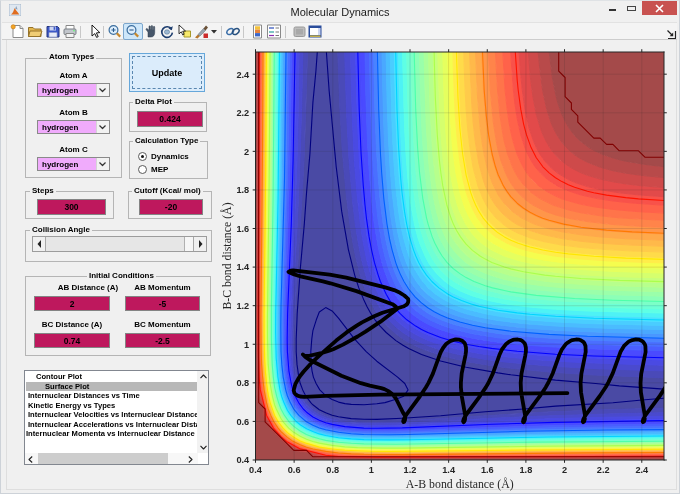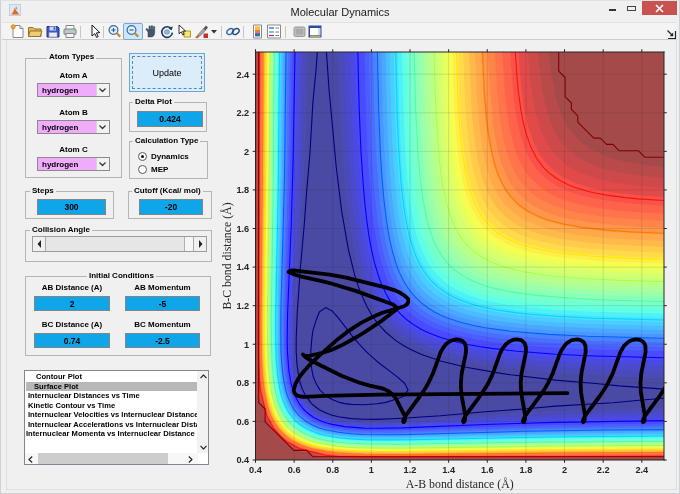--- a/index.html
+++ b/index.html
@@ -16,21 +16,21 @@
 #frameL{position:absolute;left:5px;top:39px;width:1px;height:449px;background:#dedede}
 #frameR{position:absolute;left:675px;top:39px;width:1px;height:449px;background:#dedede}
 #frameB{position:absolute;left:5px;top:488px;width:671px;height:1px;background:#dedede}
 .ti{position:absolute;top:1px;width:16px;height:15px}
 .ti svg{vertical-align:top}
 .sep{position:absolute;top:2px;width:1px;height:12px;background:#c8c8c8}
 #zoomout-sel{position:absolute;left:-2px;top:-1px;width:20px;height:17px;background:#cee7fa;border:1px solid #7da7cd;border-radius:2px}
 
 .gb{position:absolute;border:1px solid #b5b5b5;background:#f0f0f0}
 .gl{position:absolute;background:#f0f0f0;font-size:8px;font-weight:bold;padding:0 2px;white-space:nowrap}
-.ed{position:absolute;background:#0ea5e9;border:1px solid #848484;font-size:8.5px;font-weight:bold;text-align:center;line-height:14px;color:#000}
+.ed{position:absolute;background:#be185d;border:1px solid #848484;font-size:8.5px;font-weight:bold;text-align:center;line-height:14px;color:#000}
 .lb{position:absolute;font-size:8px;font-weight:bold;text-align:center;white-space:nowrap}
 .dd{position:absolute;background:#f0abfc;border:1px solid #8a8a8a;font-size:8px}
 .dd span{position:absolute;left:4px;top:1px;line-height:12px;font-weight:bold}
 .dd .ar{position:absolute;right:0;top:0;width:13px;height:100%;background:#f2f2f2;border-left:1px solid #d5d5d5}
 .rd{position:absolute;width:9px;height:9px;border:1px solid #5a5a5a;border-radius:50%;background:#fff}
 .rd.on:after{content:"";position:absolute;left:1.75px;top:1.75px;width:3.5px;height:3.5px;border-radius:50%;background:#111}
 #plotsvg{position:absolute;left:0;top:0}
 </style></head>
 <body>
 <div id="titlebar">
@@ -694,21 +694,21 @@
 <div class="dd" style="left:36px;top:156px;width:73px;height:14px">
     <span>hydrogen</span>
     <i class="ar"></i>
     <svg style="position:absolute;right:3px;top:4px" width="7" height="5">
       <path d="M0.5 0.5 L3.5 3.5 L6.5 0.5" fill="none" stroke="#333" stroke-width="1.2"></path>
     </svg>
   </div>
 
 <div style="position:absolute;left:128px;top:52px;width:76px;height:39px;background:#dbecfb;border:1px solid #66a7da">
  <div style="position:absolute;left:2px;top:2px;right:2px;bottom:2px;border:1px dashed #5a87b0"></div>
- <div style="position:absolute;left:0;right:0;top:14px;text-align:center;font-size:9px;font-weight:normal">Update</div>
+ <div style="position:absolute;left:0;right:0;top:14px;text-align:center;font-size:9px;font-weight:bold">Update</div>
 </div>
 
 <div class="gb" style="left:128px;top:101px;width:78px;height:30px"></div>
 <div class="gl" style="left:132px;top:96px">Delta Plot</div>
 <div class="ed" style="left:136px;top:110px;width:66px;height:16px">0.424</div>
 
 <div class="gb" style="left:128px;top:140px;width:79px;height:38px"></div>
 <div class="gl" style="left:132px;top:135px">Calculation Type</div>
 <div class="rd on" style="left:137px;top:151px"></div>
 <div class="tb" style="left:150px;top:151px">Dynamics</div>
@@ -730,35 +730,35 @@
         <path d="M8 3 L4.5 7 L8 11 Z" fill="#222"></path>
       </svg></div>
  <div style="position:absolute;right:0;top:0;width:13px;height:14px;background:#f0f0f0;border-left:1px solid #a8a8a8"><svg width="13" height="14">
         <path d="M5 3 L8.5 7 L5 11 Z" fill="#222"></path>
       </svg></div>
  <div style="position:absolute;left:13px;top:0;width:139px;height:14px;background:#e6e6e6;border-right:1px solid #b0b0b0"></div>
 </div>
 
 <div class="gb" style="left:24px;top:275px;width:186px;height:80px"></div>
 <div class="gl" style="left:86px;top:270px">Initial Conditions</div>
-<div class="lb" style="left:33px;top:282px;width:76px">AB Distance (A)</div>
+<div class="lb" style="left:49px;top:282px;width:76px">AB Distance (A)</div>
 <div class="lb" style="left:124px;top:282px;width:75px">AB Momentum</div>
 <div class="ed" style="left:33px;top:295px;width:76px;height:15px">2</div>
 <div class="ed" style="left:124px;top:295px;width:75px;height:15px">-5</div>
 <div class="lb" style="left:33px;top:319px;width:76px">BC Distance (A)</div>
 <div class="lb" style="left:124px;top:319px;width:75px">BC Momentum</div>
 <div class="ed" style="left:33px;top:332px;width:76px;height:15px">0.74</div>
 <div class="ed" style="left:124px;top:332px;width:75px;height:15px">-2.5</div>
 
 <div style="position:absolute;left:23px;top:369px;width:185px;height:95px;background:#fff;border:1px solid #828790;font-size:7.6px;font-weight:bold;line-height:9.5px;overflow:hidden">
  <div style="position:absolute;left:1px;top:1px;width:300px">
   <div style="padding-left:10px">Contour Plot</div>
-  <div style="padding-left:8px;background:#b8b8b8">Surface Plot</div>
+  <div style="padding-left:19px;background:#b8b8b8">Surface Plot</div>
   <div style="padding-left:2px">Internuclear Distances vs Time</div>
-  <div style="padding-left:2px">Kinetic Contour vs Time</div>
+  <div style="padding-left:2px">Kinetic Energy vs Types</div>
   <div style="padding-left:2px">Internuclear Velocities vs Internuclear Distance</div>
   <div style="padding-left:2px">Internuclear Accelerations vs Internuclear Dista</div>
   <div style="padding-left:0">Internuclear Momenta vs Internuclear Distance</div>
  </div>
  <div style="position:absolute;right:0;top:0;width:11px;height:82px;background:#f2f2f2">
   <svg style="position:absolute;left:2.5px;top:3px" width="7" height="5">
         <path d="M0.5 4.2 L3.5 1 L6.5 4.2" fill="none" stroke="#222" stroke-width="1.1"></path>
       </svg>
   <svg style="position:absolute;left:2.5px;bottom:3px" width="7" height="5">
         <path d="M0.5 0.8 L3.5 4 L6.5 0.8" fill="none" stroke="#222" stroke-width="1.1"></path>

